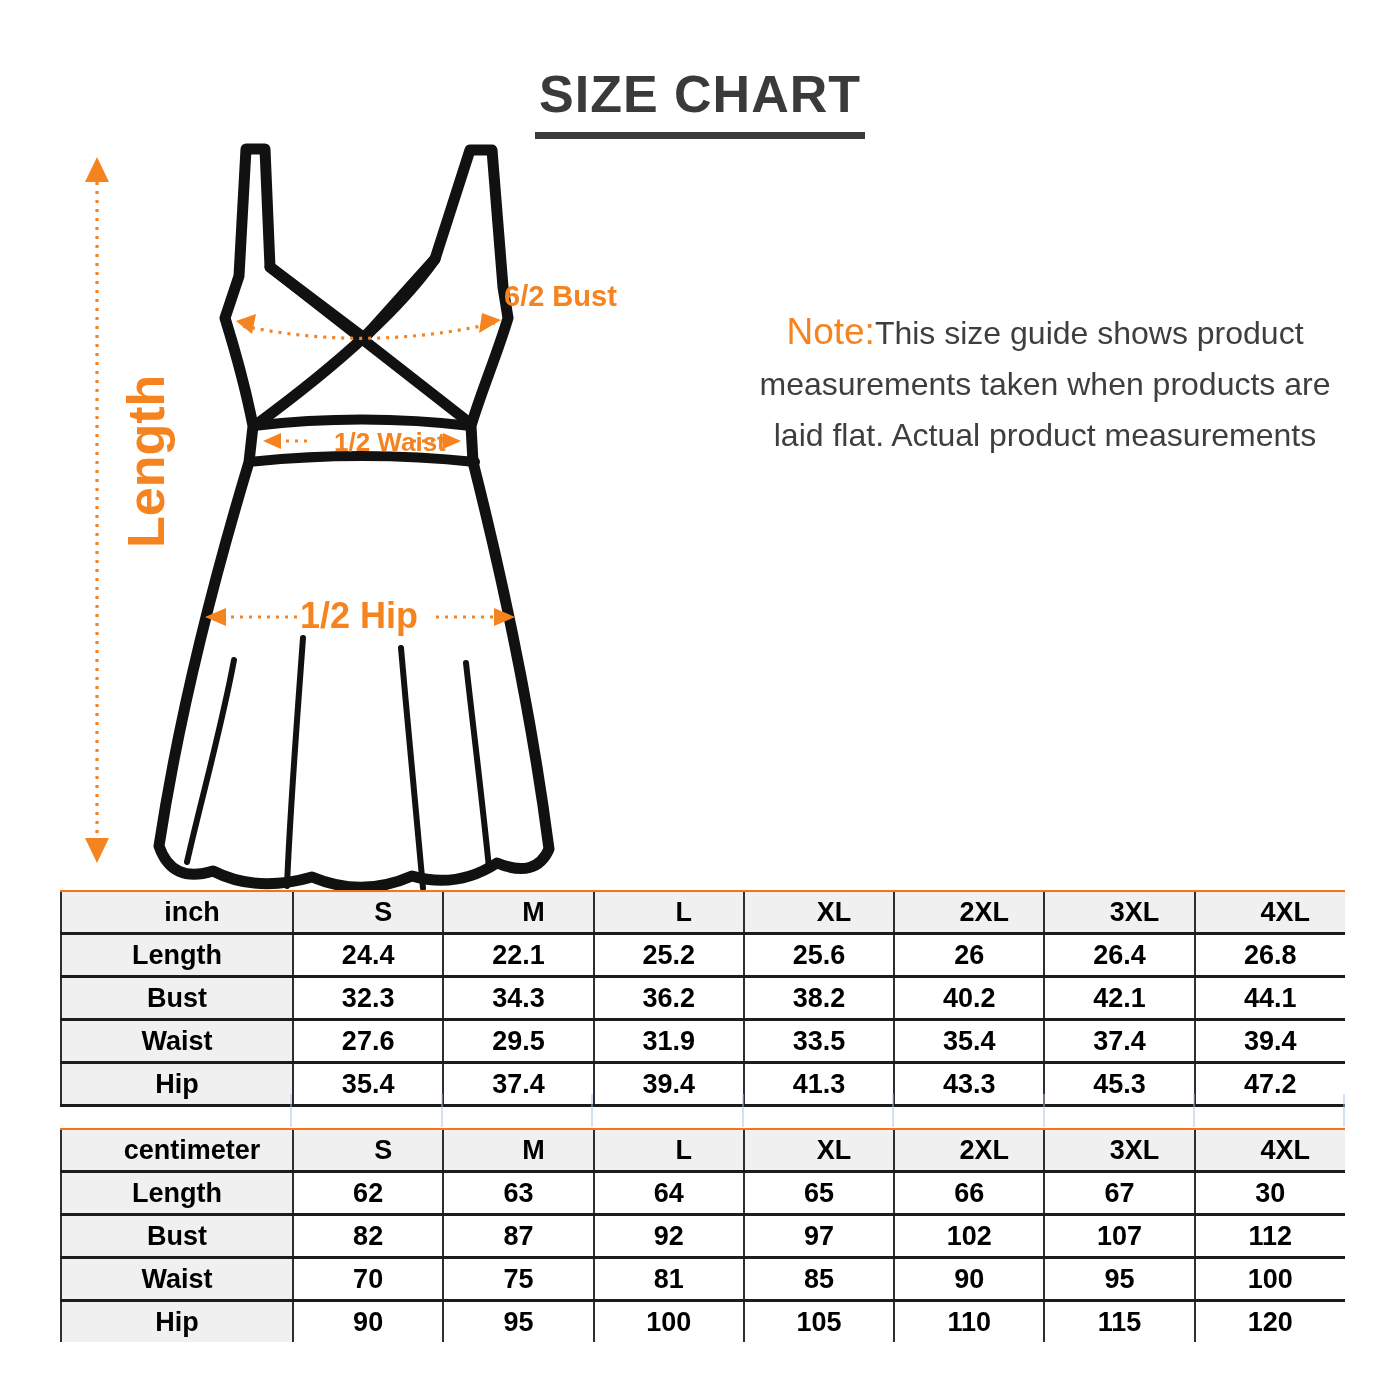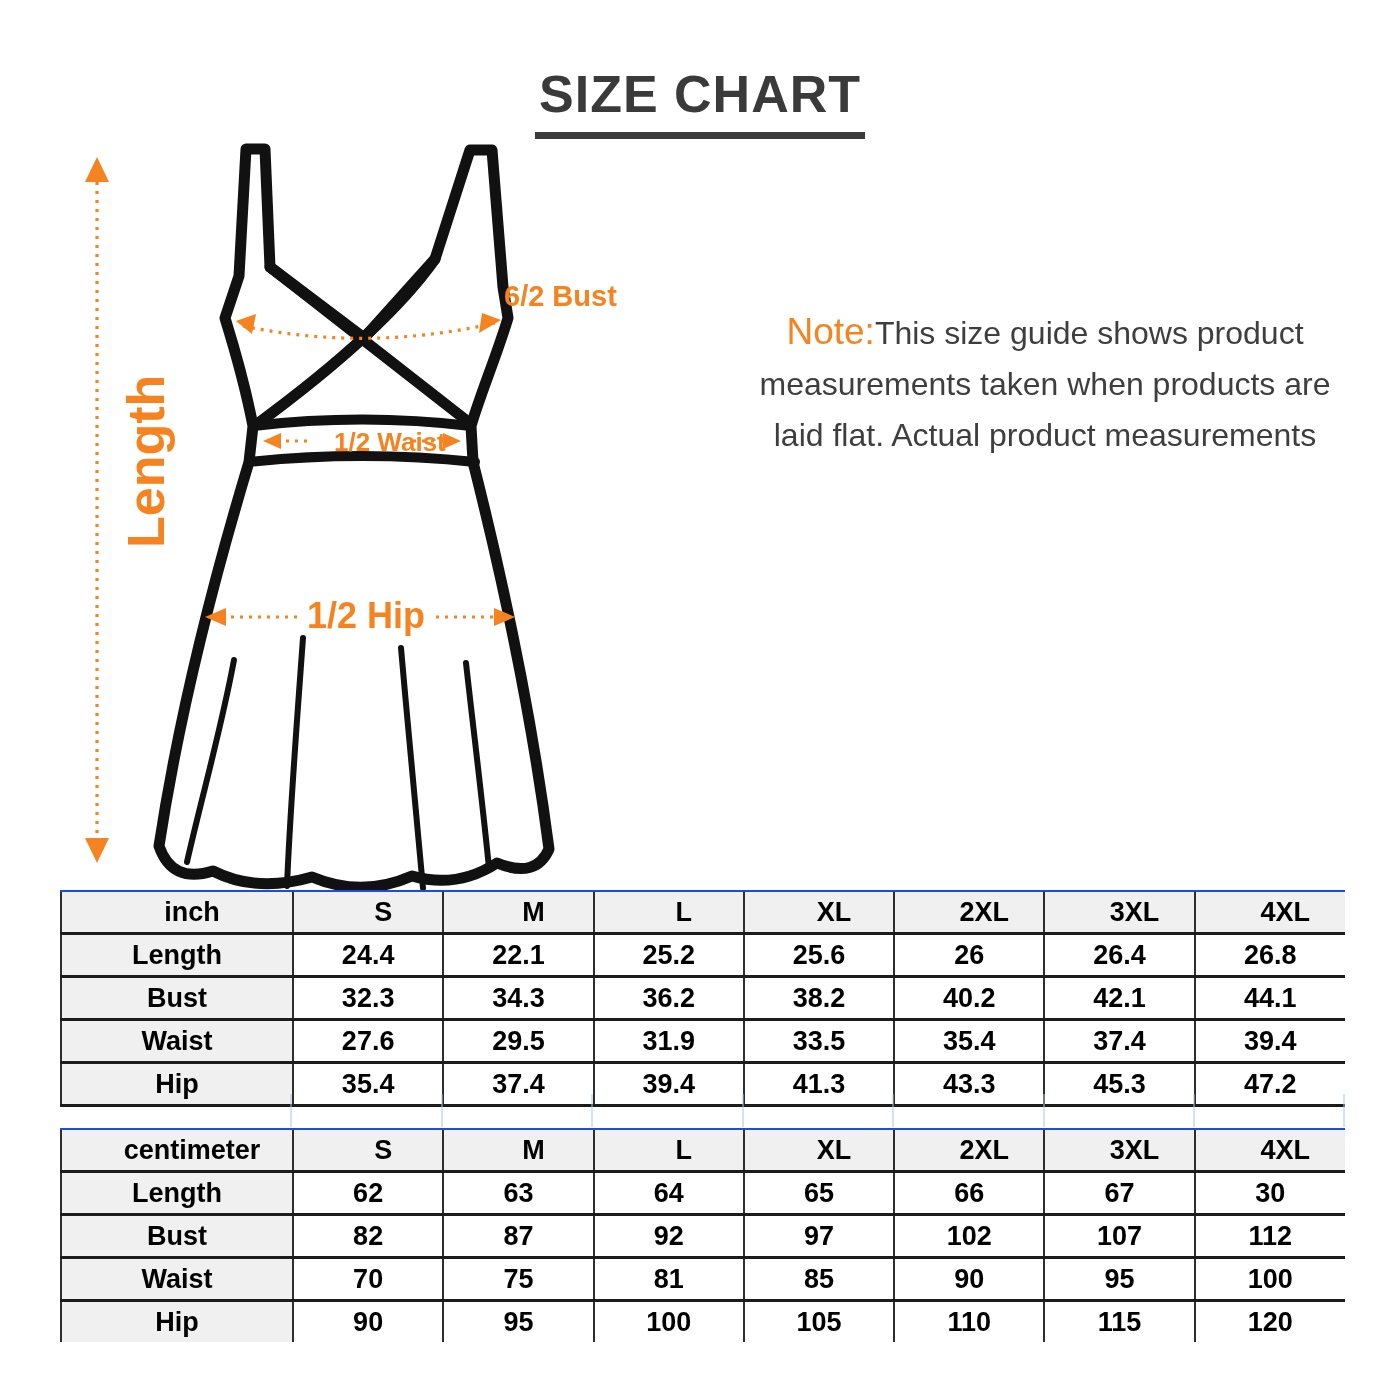--- a/index.html
+++ b/index.html
@@ -11,33 +11,33 @@
   .title-text{display:inline-block;font-size:52px;font-weight:bold;color:#3a3a3a;
               letter-spacing:1px;padding:0 4px 8px 4px;border-bottom:7px solid #3a3a3a;}
 
   
   .dress-svg{position:absolute;left:0;top:0;width:700px;height:900px;}
   .orange-label{position:absolute;color:#f5831f;white-space:nowrap;}
   .length-label{left:116px;top:548px;font-size:52px;font-weight:bold;
                 transform:rotate(-90deg);transform-origin:0 0;}
   .bust-label{left:504px;top:280px;font-size:29px;font-weight:700;}
   .waist-label{left:306px;top:427px;font-size:26px;font-weight:700;margin-left:28px;}
-  .hip-label{left:300px;top:595px;font-size:36px;font-weight:700;margin-left:7px;}
+  .hip-label{left:300px;top:595px;font-size:36px;font-weight:700;}
 
   
   .note{position:absolute;left:705px;top:306px;width:680px;}
   .note p{margin:0;font-size:32px;line-height:51px;color:#3e3e3e;text-align:center;}
   .note-prefix{color:#f5831f;font-size:37px;}
 
   
   .size-table{position:absolute;left:60px;width:1285px;border-collapse:collapse;
               table-layout:fixed;font-size:27px;color:#000;}
   .size-table th,.size-table td{height:40px;padding:0;text-align:center;vertical-align:middle;
               font-weight:bold;border-top:3px solid #1c1c1c;border-left:2px solid #2e2e2e;}
-  .size-table thead th{border-top:2px solid #1d4ed8;background:#f0f0f0;padding-left:30px;}
+  .size-table thead th{border-top:2px solid #f97316;background:#f0f0f0;padding-left:30px;}
   .size-table td.label-cell{background:#f0f0f0;}
   .size-table.with-bottom tbody tr:last-child td{border-bottom:3px solid #1c1c1c;}
   .table-inch{top:890px;}
   .table-cm{top:1128px;}
   col.c0{width:232px;}
 
   
   .gap-grid{position:absolute;left:60px;top:1094px;width:1285px;height:33px;}
   .gap-grid i{position:absolute;top:0;width:2px;height:100%;background:#a9c4e6;opacity:.5;}
 </style>

